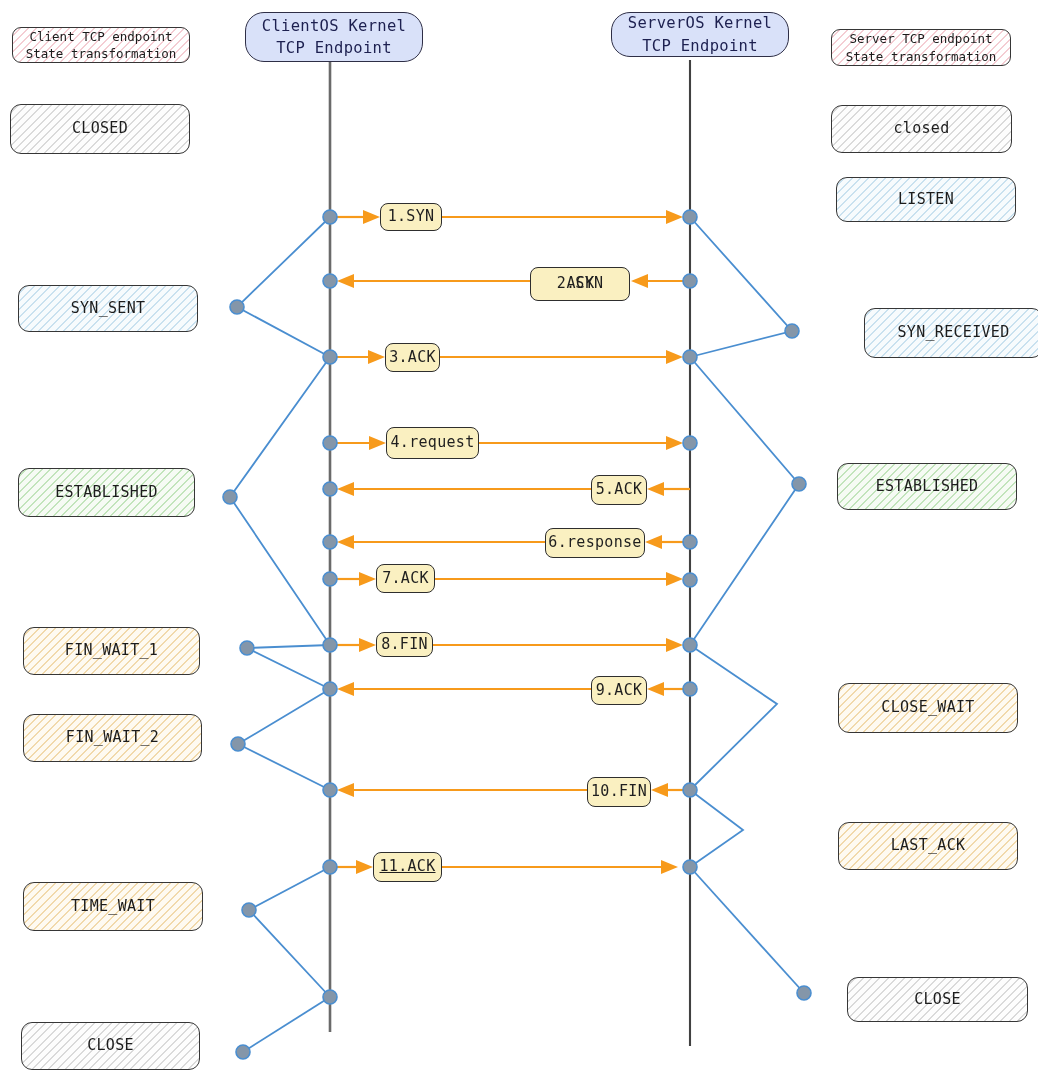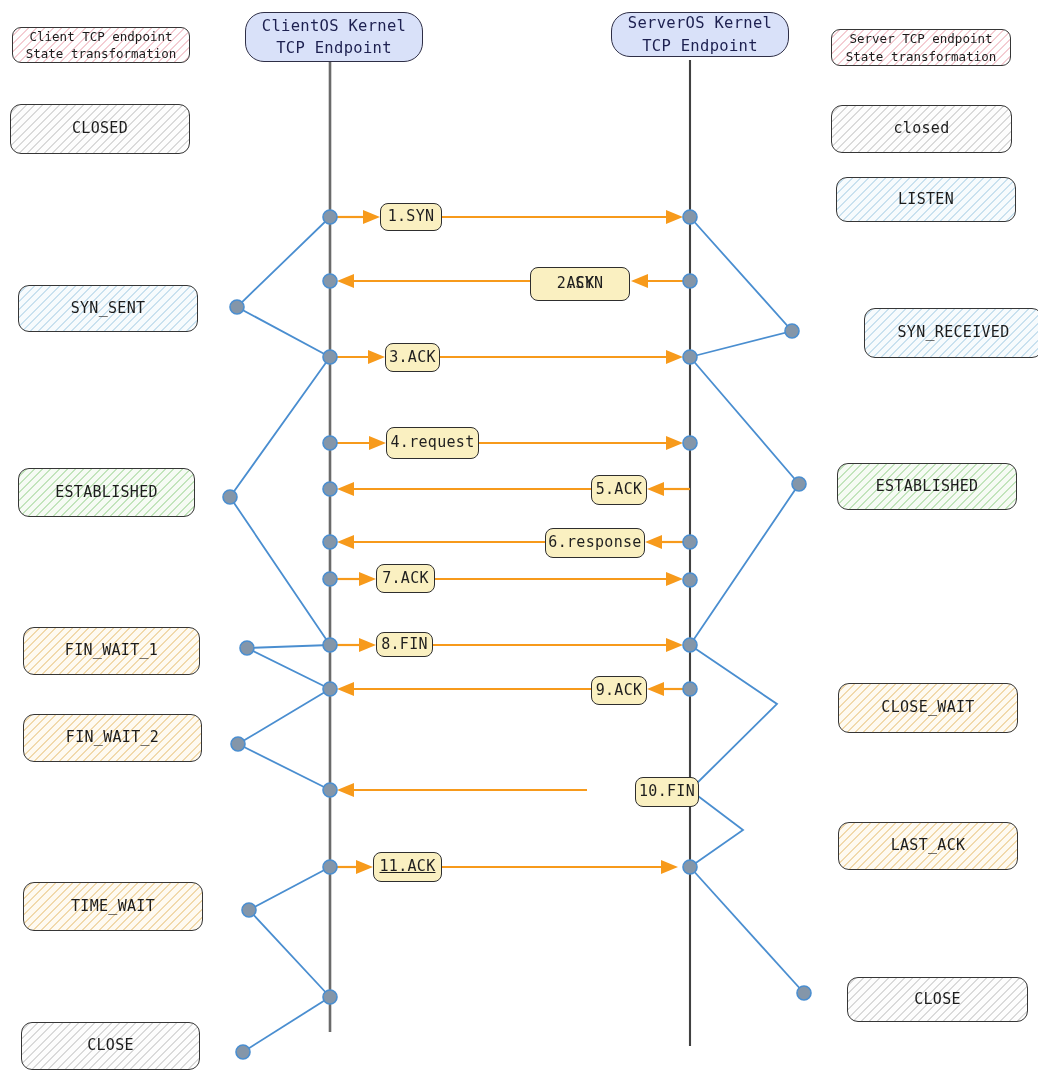--- a/index.html
+++ b/index.html
@@ -198,14 +198,14 @@
   <span class="part">2.SYN</span>
   <span class="part part-right">ACK</span>
 </div>
 <div class="box msg" style="left:385px; top:343px; width:55px;  height:29px;">3.ACK</div>
 <div class="box msg" style="left:386px; top:427px; width:93px;  height:32px;">4.request</div>
 <div class="box msg" style="left:591px; top:475px; width:56px;  height:30px;">5.ACK</div>
 <div class="box msg" style="left:545px; top:528px; width:100px; height:30px;">6.response</div>
 <div class="box msg" style="left:376px; top:564px; width:59px;  height:29px;">7.ACK</div>
 <div class="box msg" style="left:376px; top:632px; width:57px;  height:25px;">8.FIN</div>
 <div class="box msg" style="left:591px; top:676px; width:56px;  height:29px;">9.ACK</div>
-<div class="box msg" style="left:587px; top:777px; width:64px;  height:30px;margin-left:48px;">10.FIN</div>
+<div class="box msg" style="left:587px; top:777px; width:64px;  height:30px;">10.FIN</div>
 <div class="box msg" style="left:373px; top:852px; width:69px;  height:30px;text-decoration:underline;">11.ACK</div>
 
 </body></html>

